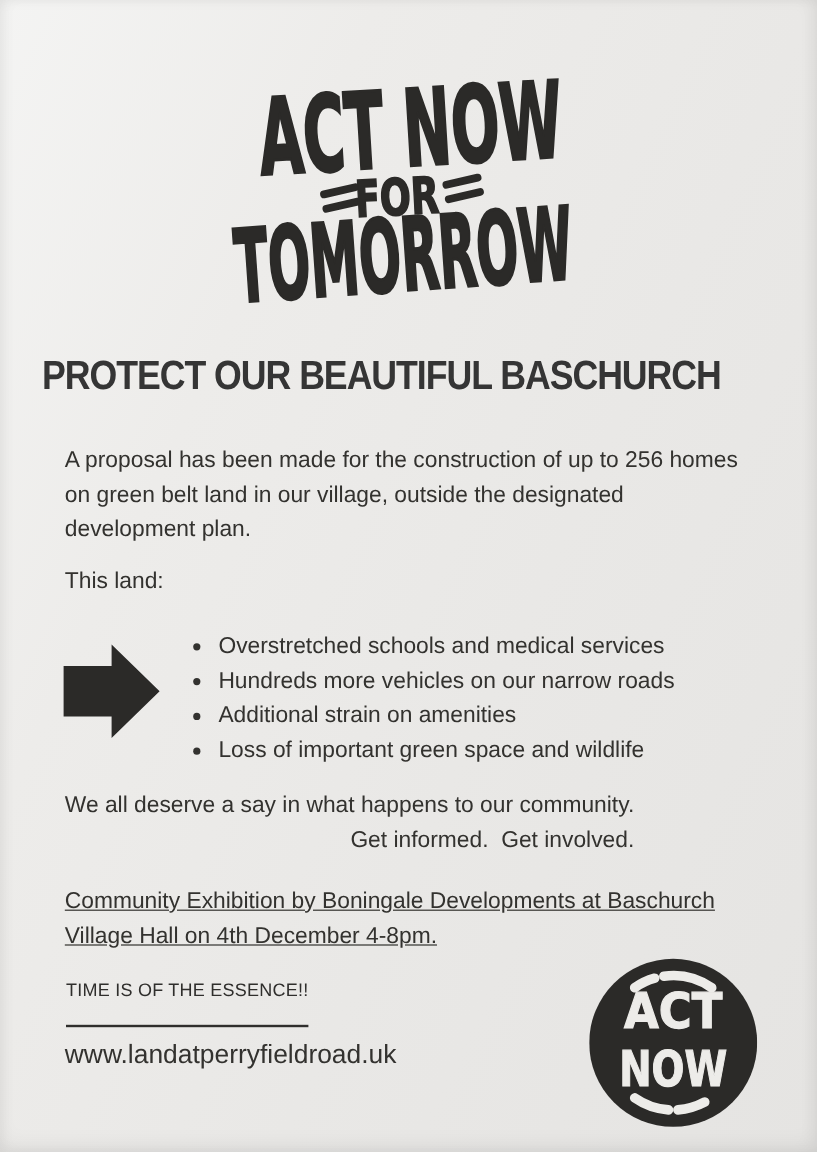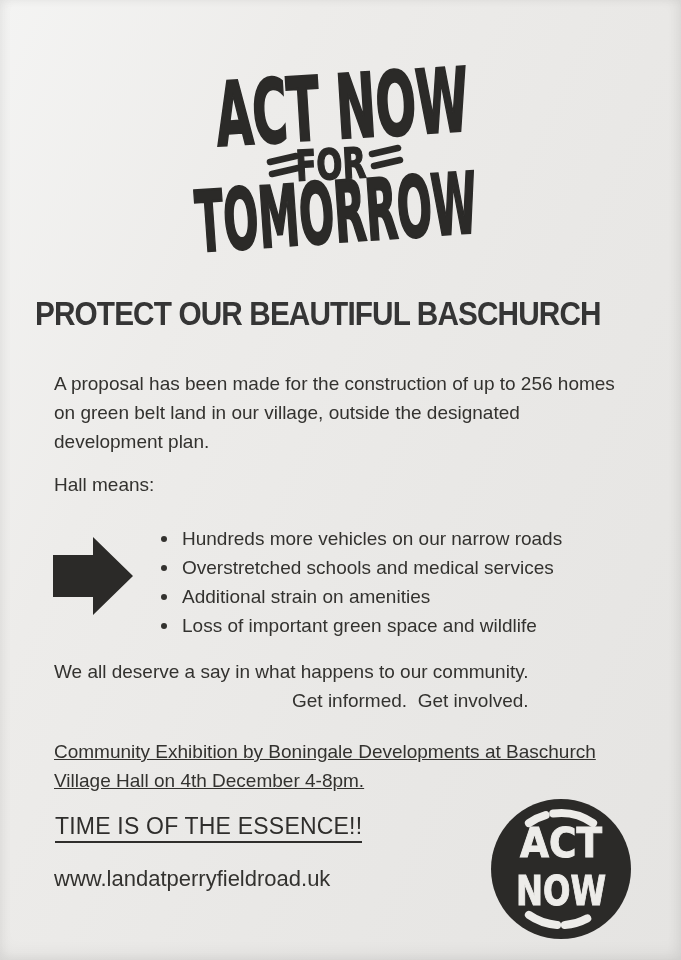--- a/index.html
+++ b/index.html
@@ -52,23 +52,23 @@
     position:relative; padding-left:22px;
     font-size:19px; line-height:29px; color:#33322f;
   }
   .impact-list li::before {
     content:""; position:absolute; left:1px; top:12px;
     width:6px; height:6px; border-radius:50%; background:#33322f;
   }
 
   .urgency {
     position:absolute; left:55px; top:813px;
-    font-size:23px; line-height:26px; letter-spacing:0.2px;
+    font-size:15px; line-height:26px; letter-spacing:0.2px;
     color:#2f2e2c;
-    border-bottom:2px solid #2f2e2c; padding-bottom:2px;
+    border-bottom:2px solid #2f2e2c; padding-bottom:15px;
   }
 
   .website {
     position:absolute; left:54px; top:864px;
     font-size:22px; line-height:29px; color:#33322f;
   }
 
   .badge-svg { position:absolute; left:491px; top:798px; width:140px; height:142px; }
   .badge-svg text {
     font-family:"DejaVu Sans", sans-serif;
@@ -101,29 +101,29 @@
       <text x="167" y="204" font-size="84" stroke-width="2.5" text-anchor="middle" textLength="282" lengthAdjust="spacingAndGlyphs">TOMORROW</text>
     </g>
   </svg>
 
   <h1 class="headline">PROTECT OUR BEAUTIFUL BASCHURCH</h1>
 
   <p class="para pos-intro">A proposal has been made for the construction of up to 256 homes
 on green belt land in our village, outside the designated
 development plan.</p>
 
-  <p class="para pos-thismeans">Hall means:</p>
+  <p class="para pos-thismeans">This land:</p>
 
   <svg class="arrow-svg" viewBox="0 0 86 82" aria-hidden="true">
     <polygon points="3,20 43,20 43,2 83,41 43,80 43,62 3,62" fill="#2b2a28"></polygon>
   </svg>
 
   <ul class="impact-list">
+    <li>Overstretched schools and medical services</li>
     <li>Hundreds more vehicles on our narrow roads</li>
-    <li>Overstretched schools and medical services</li>
     <li>Additional strain on amenities</li>
     <li>Loss of important green space and wildlife</li>
   </ul>
 
   <p class="para pos-community">We all deserve a say in what happens to our community.
 Get informed.  Get involved.</p>
 
   <p class="para pos-exhibition">Community Exhibition by Boningale Developments at Baschurch
 Village Hall on 4th December 4-8pm.</p>
 

